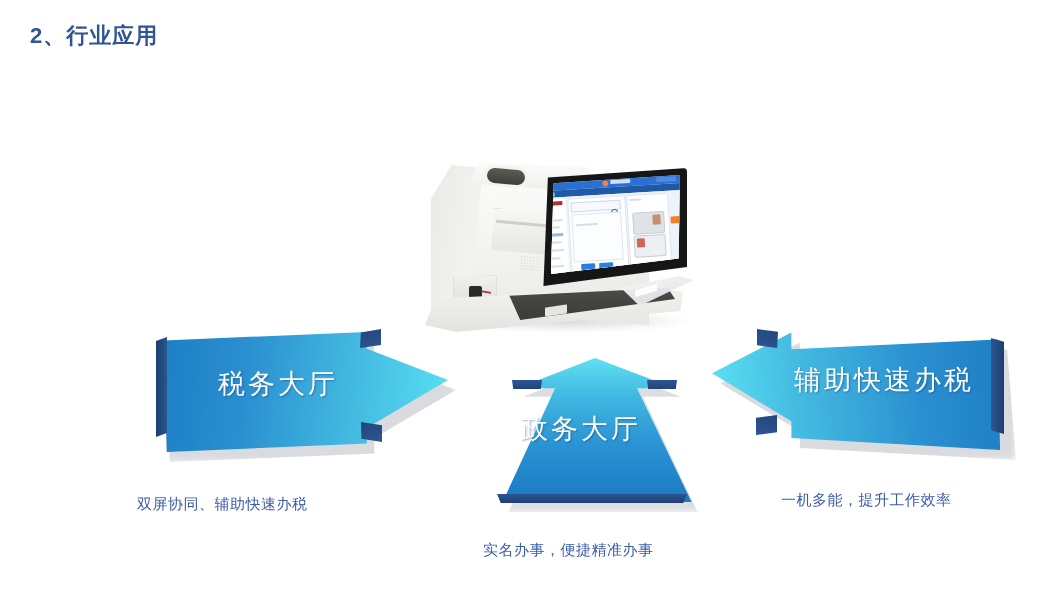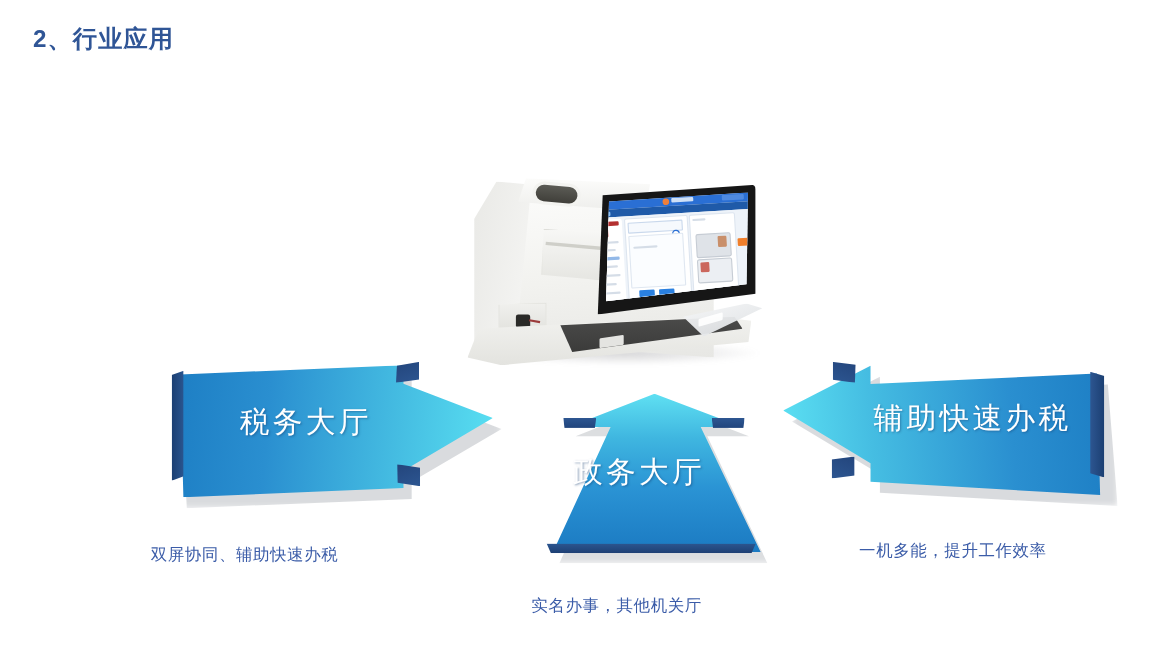--- a/index.html
+++ b/index.html
@@ -340,21 +340,21 @@
   <div class="caption cap-left">双屏协同、辅助快速办税</div>
 
   <div class="arrow arrow-up">
     <div class="au-shadow"></div>
     <div class="au-body"></div>
     <div class="au-bottom"></div>
     <div class="au-tab1"></div>
     <div class="au-tab2"></div>
     <div class="arrow-label">政务大厅</div>
   </div>
-  <div class="caption cap-center">实名办事，其他机关厅</div>
+  <div class="caption cap-center">实名办事，便捷精准办事</div>
 
   <div class="arrow arrow-right">
     <div class="ar-shadow"></div>
     <div class="ar-body"></div>
     <div class="ar-edge"></div>
     <div class="ar-tab1"></div>
     <div class="ar-tab2"></div>
     <div class="arrow-label">辅助快速办税</div>
   </div>
   <div class="caption cap-right">一机多能，提升工作效率</div>

